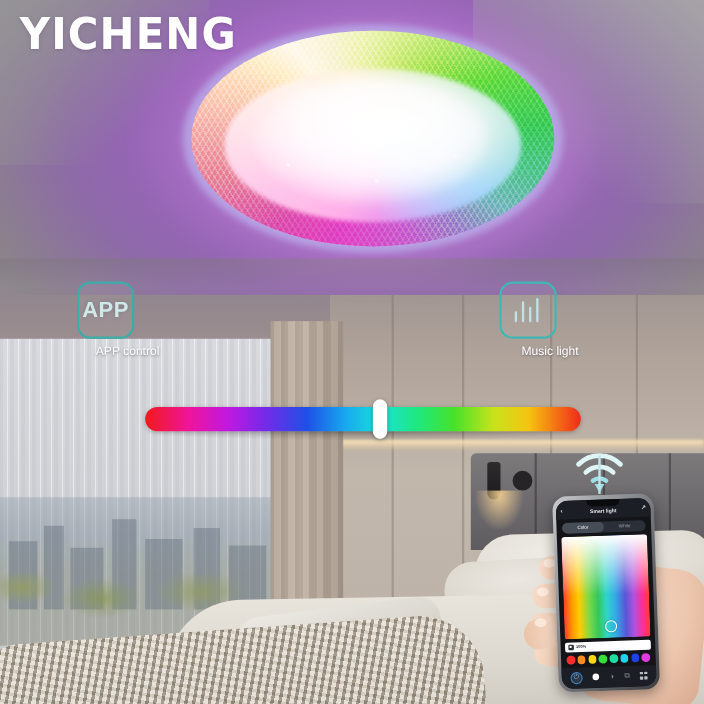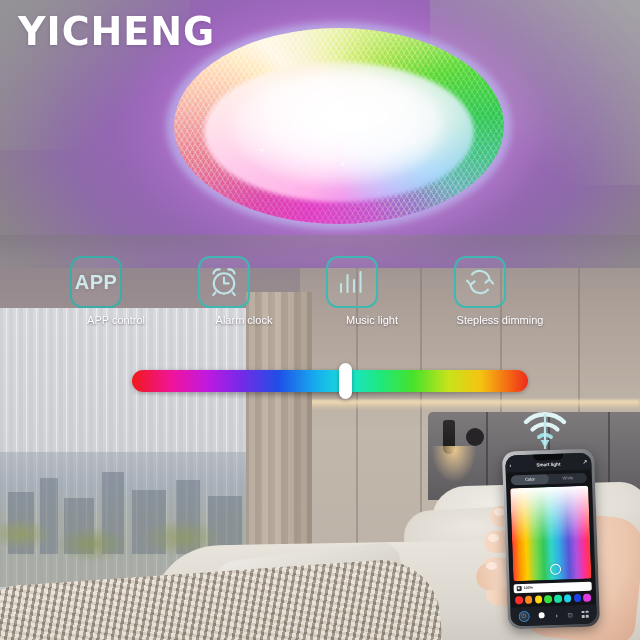--- a/index.html
+++ b/index.html
@@ -434,59 +434,35 @@
   <div class="features">
 
     <div class="feature">
       <div class="fbox app-box">
         <span class="app-text">APP</span>
       </div>
       <div class="flabel">APP control</div>
     </div>
 
 
-    <div class="feature">
-      <div class="fbox">
-        <svg width="34" height="34" viewBox="0 0 34 34">
-          <circle class="ico-stroke" cx="17" cy="18.4" r="10.2"></circle>
-          <path class="ico-stroke" d="M6.4 8.6 A6 6 0 0 1 12.6 4.4"></path>
-          <path class="ico-stroke" d="M27.6 8.6 A6 6 0 0 0 21.4 4.4"></path>
-          <line class="ico-stroke" x1="8.4" y1="27.4" x2="6.2" y2="30.2"></line>
-          <line class="ico-stroke" x1="25.6" y1="27.4" x2="27.8" y2="30.2"></line>
-          <polyline class="ico-stroke" points="17,12.6 17,18.4 21.6,18.4"></polyline>
-        </svg>
-      </div>
-      <div class="flabel">Alarm clock</div>
-    </div>
 
     <div class="feature">
       <div class="fbox">
         <svg width="30" height="30" viewBox="0 0 30 30">
           <g class="ico-stroke" stroke-width="2.6">
             <line x1="4" y1="17" x2="4" y2="25"></line>
             <line x1="10.5" y1="8" x2="10.5" y2="25"></line>
             <line x1="17" y1="13" x2="17" y2="25"></line>
             <line x1="23.5" y1="5" x2="23.5" y2="25"></line>
           </g>
         </svg>
       </div>
       <div class="flabel">Music light</div>
     </div>
 
-    <div class="feature">
-      <div class="fbox">
-        <svg width="34" height="34" viewBox="0 0 34 34">
-          <path class="ico-stroke" d="M7.5 20 A10 10 0 0 0 25 24.5"></path>
-          <path class="ico-stroke" d="M26.5 14 A10 10 0 0 0 9 9.5"></path>
-          <polyline class="ico-stroke" points="4,15.5 7.6,19.6 11.6,16.4"></polyline>
-          <polyline class="ico-stroke" points="30,18.5 26.4,14.4 22.4,17.6"></polyline>
-        </svg>
-      </div>
-      <div class="flabel">Stepless dimming</div>
-    </div>
 
 
   </div>
 
   <div class="slider-shadow"></div>
   <div class="slider-wrap">
     <div class="slider-track"></div>
     <div class="slider-handle"></div>
   </div>
 

